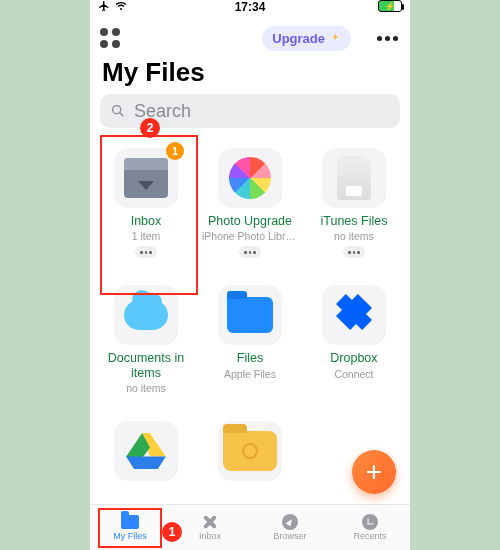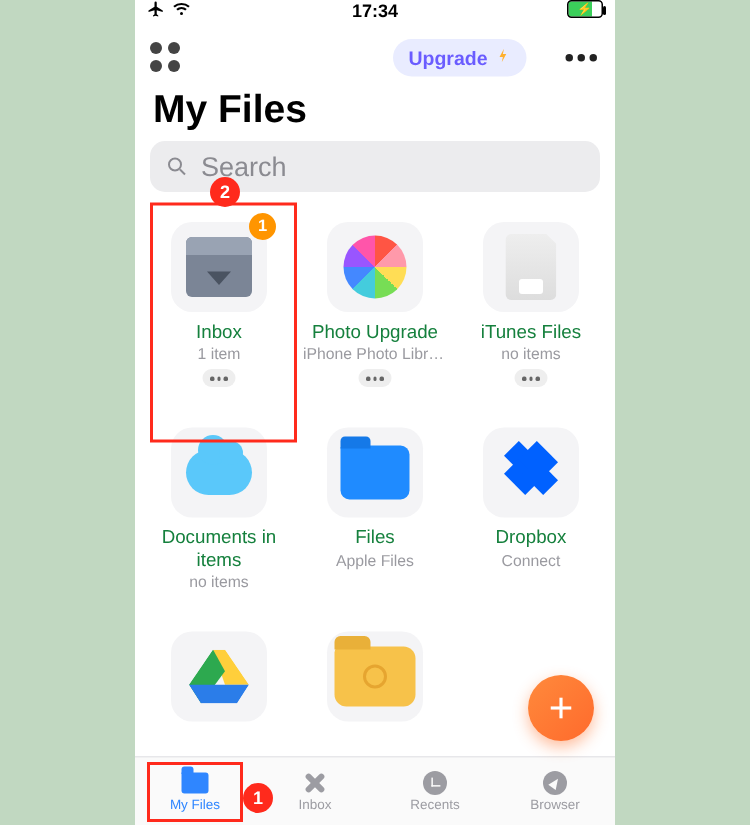--- a/index.html
+++ b/index.html
@@ -307,29 +307,29 @@
         <div>My Files</div>
       </div>
       <div class="tab">
         <div class="ti">
           <div class="ti-tools"></div>
         </div>
         <div>Inbox</div>
       </div>
       <div class="tab">
         <div class="ti">
-          <div class="ti-clock"></div>
-        </div>
-        <div>Recents</div>
+          <div class="ti-compass"></div>
+        </div>
+        <div>Browser</div>
       </div>
       <div class="tab">
         <div class="ti">
-          <div class="ti-compass"></div>
-        </div>
-        <div>Browser</div>
+          <div class="ti-clock"></div>
+        </div>
+        <div>Recents</div>
       </div>
     </div>
 
 </div>
 
 <div class="annot-box" style="left: 100px; top: 135px; width: 98px; height: 160px;"></div>
 <div class="annot-circle" style="left: 140px; top: 118px;">2</div>
 <div class="annot-box" style="left: 98px; top: 508px; width: 64px; height: 40px;"></div>
 <div class="annot-circle" style="left: 162px; top: 522px;">1</div>
 

